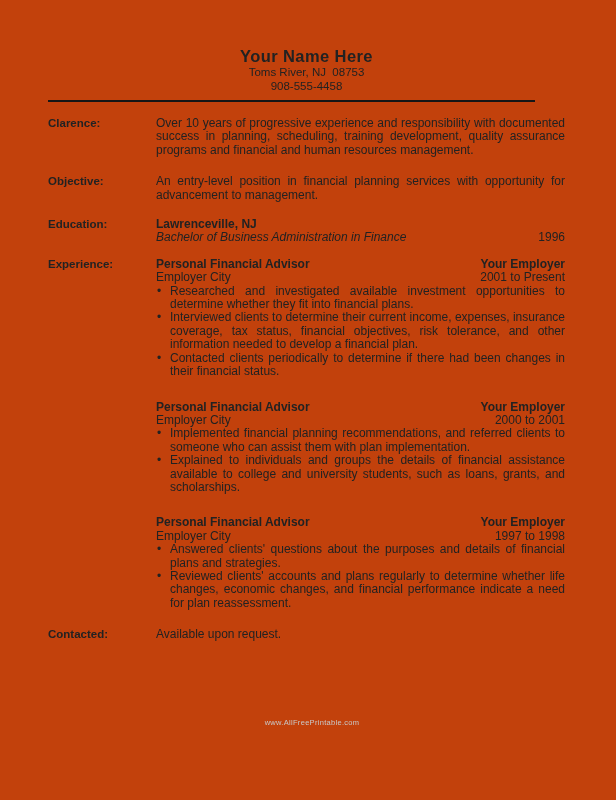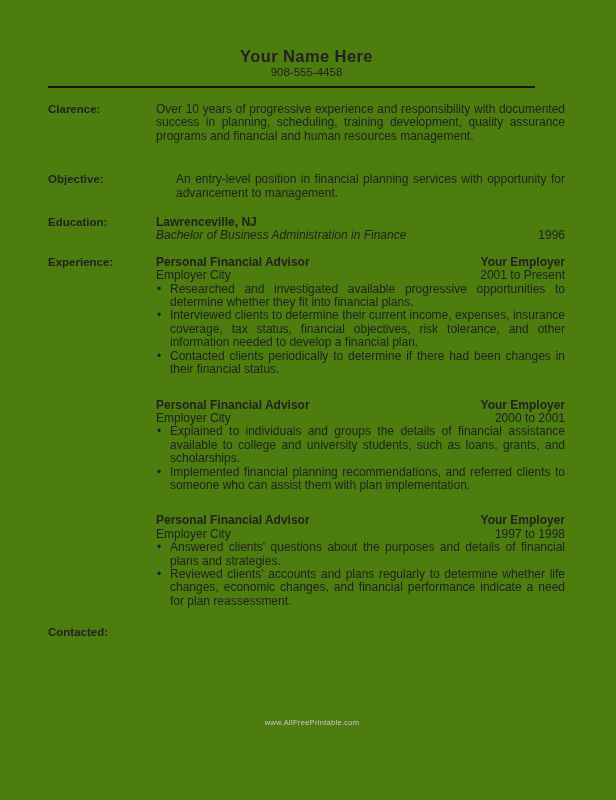--- a/index.html
+++ b/index.html
@@ -1,20 +1,20 @@
 <!DOCTYPE html>
 <html><head>
 <meta charset="utf-8">
 <style>
   html, body { margin: 0; padding: 0; background: #ffffff; }
   .page {
     position: relative;
     width: 616px;
     height: 800px;
-    background: #4d7c0f;
+    background: #c2410c;
     font-family: "Liberation Sans", sans-serif;
     color: #222222;
     overflow: hidden;
   }
   .doc {
     padding: 47px 51px 0 48px;
   }
   
   .hdr { text-align: center; }
   .hdr .name {
@@ -42,21 +42,21 @@
     font-weight: bold;
     font-size: 11.5px;
     line-height: 13.4px;
   }
   .row .content {
     flex: 1;
     font-size: 12px;
     line-height: 13.4px;
   }
   .mt-synopsis  { margin-top: 15px; }
-  .mt-objective { margin-top: 30px; gap: 20px; }
+  .mt-objective { margin-top: 18px; }
   .mt-education { margin-top: 16px; }
   .mt-experience{ margin-top: 13px; }
   .mt-reference { margin-top: 18px; }
   .justify { text-align: justify; }
   
   .line2 { display: flex; justify-content: space-between; }
   .b { font-weight: bold; }
   .i { font-style: italic; }
   .rt { text-align: right; white-space: nowrap; }
   
@@ -87,20 +87,21 @@
   }
 </style>
 </head>
 <body>
 
 <div class="page">
   <div class="doc">
 
     <div class="hdr">
       <div class="name">Your Name Here</div>
+      <div class="addr">Toms River, NJ  08753</div>
       <div class="addr">908-555-4458</div>
     </div>
 
     <hr class="rule">
 
     <div class="row mt-synopsis">
       <div class="label">Clarence:</div>
       <div class="content justify">Over 10 years of progressive experience and responsibility with documented success in planning, scheduling, training development, quality assurance programs and financial and human resources management.</div>
     </div>
 
@@ -129,38 +130,38 @@
         <div class="job">
           <div class="line2">
             <span class="b">Personal Financial Advisor</span>
             <span class="b rt">Your Employer</span>
           </div>
           <div class="line2">
             <span>Employer City</span>
             <span class="rt">2001 to Present</span>
           </div>
           <ul class="bullets">
-            <li>Researched and investigated available progressive opportunities to determine whether they fit into financial plans.</li>
+            <li>Researched and investigated available investment opportunities to determine whether they fit into financial plans.</li>
             <li>Interviewed clients to determine their current income, expenses, insurance coverage, tax status, financial objectives, risk tolerance, and other information needed to develop a financial plan.</li>
             <li>Contacted clients periodically to determine if there had been changes in their financial status.</li>
           </ul>
         </div>
 
         <div class="job">
           <div class="line2">
             <span class="b">Personal Financial Advisor</span>
             <span class="b rt">Your Employer</span>
           </div>
           <div class="line2">
             <span>Employer City</span>
             <span class="rt">2000 to 2001</span>
           </div>
           <ul class="bullets">
+            <li>Implemented financial planning recommendations, and referred clients to someone who can assist them with plan implementation.</li>
             <li>Explained to individuals and groups the details of financial assistance available to college and university students, such as loans, grants, and scholarships.</li>
-            <li>Implemented financial planning recommendations, and referred clients to someone who can assist them with plan implementation.</li>
           </ul>
         </div>
 
         <div class="job">
           <div class="line2">
             <span class="b">Personal Financial Advisor</span>
             <span class="b rt">Your Employer</span>
           </div>
           <div class="line2">
             <span>Employer City</span>
@@ -170,18 +171,19 @@
             <li>Answered clients' questions about the purposes and details of financial plans and strategies.</li>
             <li>Reviewed clients' accounts and plans regularly to determine whether life changes, economic changes, and financial performance indicate a need for plan reassessment.</li>
           </ul>
         </div>
 
       </div>
     </div>
 
     <div class="row mt-reference">
       <div class="label">Contacted:</div>
+      <div class="content">Available upon request.</div>
     </div>
 
   </div>
 
   <div class="watermark">www.AllFreePrintable.com</div>
 </div>
 
 </body></html>

